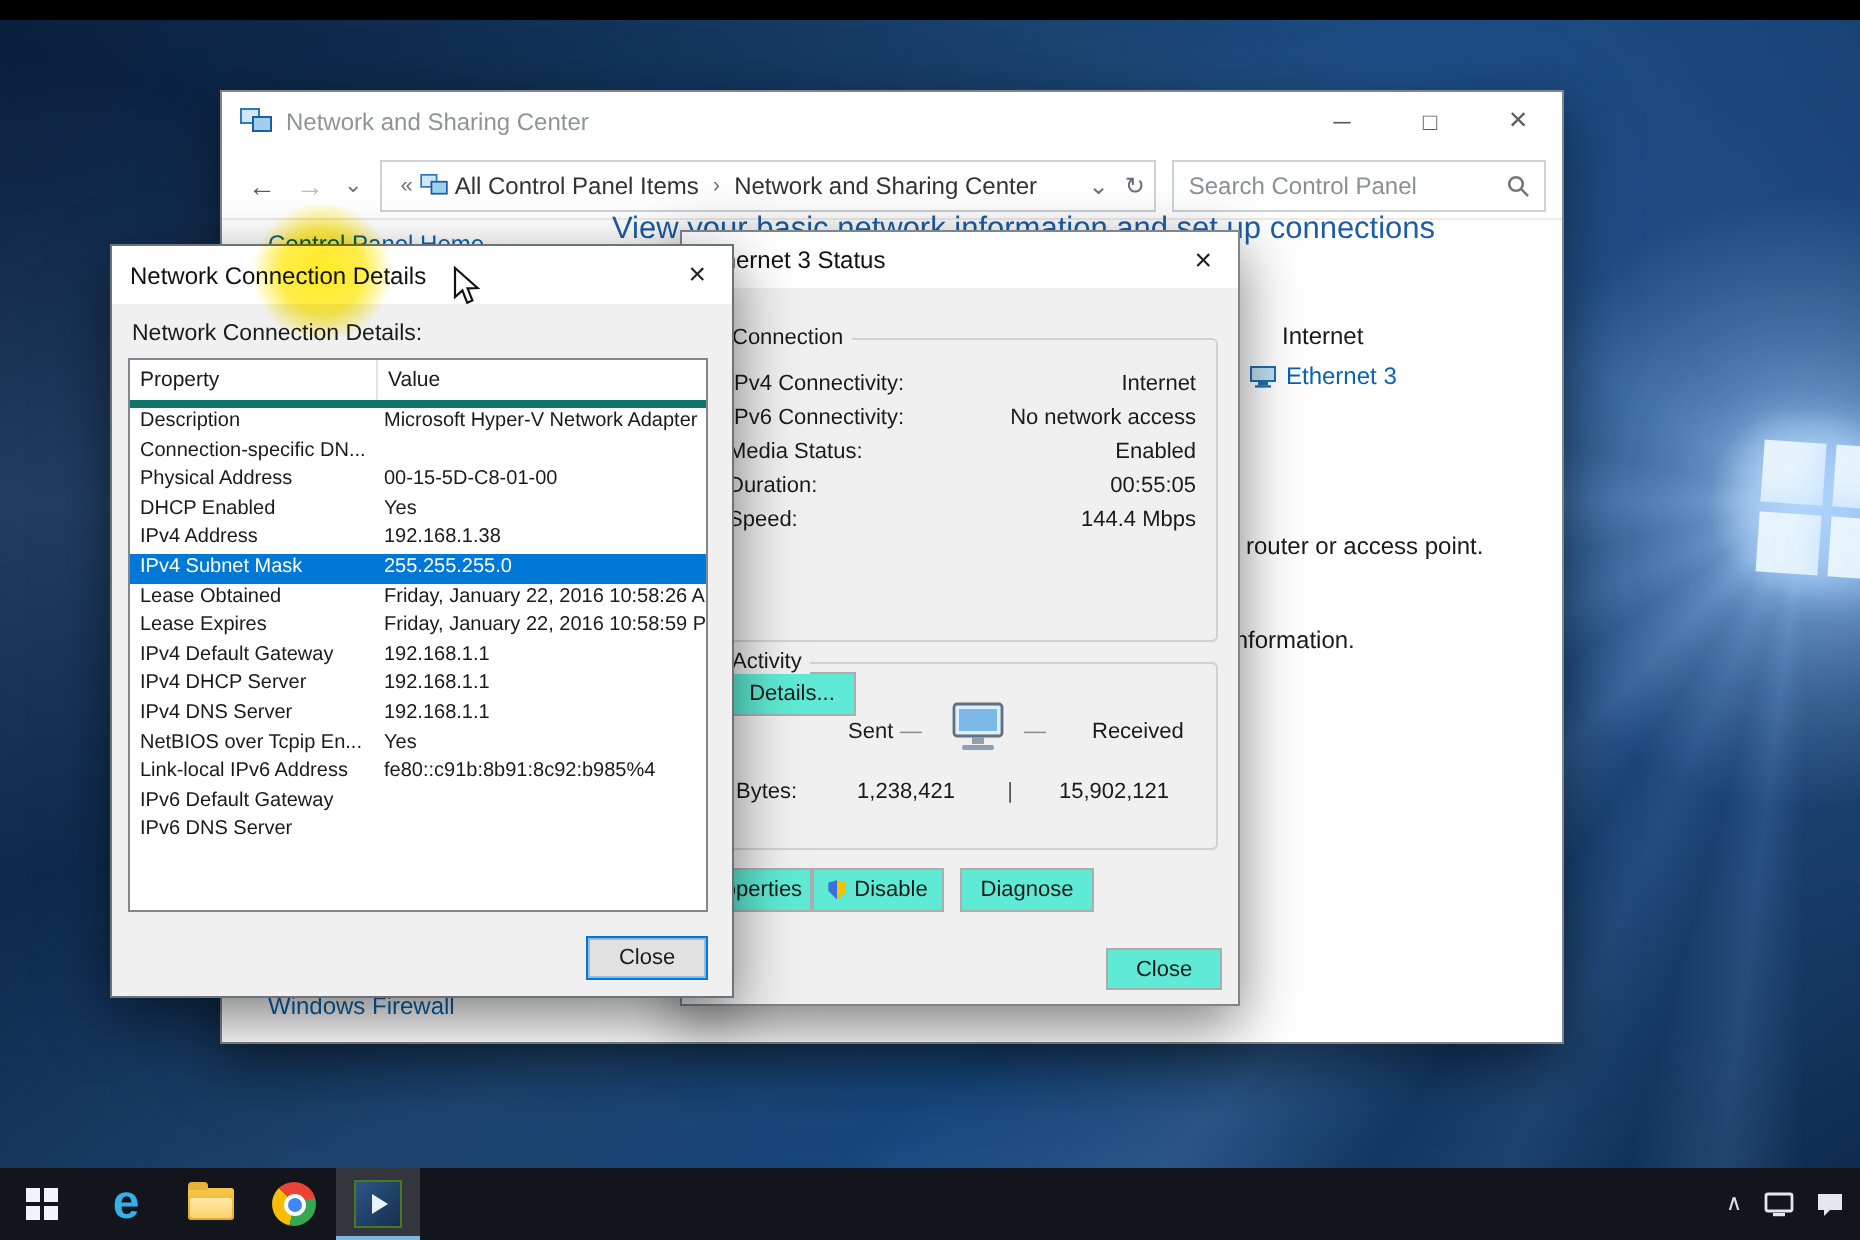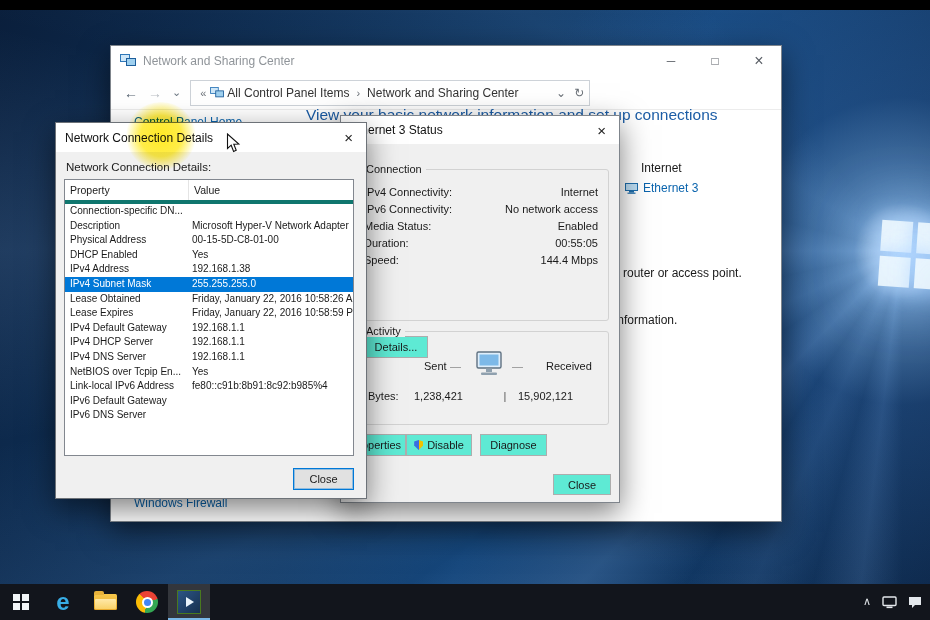--- a/index.html
+++ b/index.html
@@ -74,21 +74,21 @@
   .gb-conn .rows{position:absolute;left:0;right:0;top:14px;}
   .st-row{display:flex;justify-content:space-between;padding:2px 10px;font-size:11px;color:#1a1a1a;height:13px;line-height:13px;}
   .gb-act{left:12px;top:215px;width:254px;height:92px;}
   .act-row{position:absolute;top:22px;left:0;right:0;height:26px;font-size:11px;color:#1a1a1a;}
   .act-row .sent-l{position:absolute;left:70px;top:6px;}
   .act-row .recv-l{position:absolute;left:192px;top:6px;}
   .act-row .dash{position:absolute;top:6px;color:#8a8a8a;}
   .act-row .d1{left:96px;} .act-row .d2{left:158px;}
   .act-row .comp{position:absolute;left:118px;top:-4px;}
   .bytes-row{position:absolute;top:58px;left:14px;right:12px;display:grid;grid-template-columns:46px 1fr 26px 1fr;font-size:11px;color:#1a1a1a;}
-  .bytes-row .num{text-align:left;}
+  .bytes-row .num{text-align:center;}
   .bytes-row .sep{text-align:center;color:#555;}
   .btn{position:absolute;height:22px;background:#5eead4;border:1px solid #adadad;font-size:11px;color:#1a1a1a;display:flex;align-items:center;justify-content:center;gap:4px;box-sizing:border-box;}
   .b-props{left:5px;top:318px;width:60px;}
   .b-disable{left:65px;top:318px;width:66px;}
   .b-diag{left:139px;top:318px;width:67px;}
   .b-details{left:10px;top:166px;width:64px;}
   .b-close-status{left:212px;top:358px;width:58px;height:21px;}
   .shield{width:9px;height:10px;background:linear-gradient(90deg,#3a6fe0 50%,#f2c200 50%);
     clip-path:polygon(50% 0,100% 14%,100% 55%,50% 100%,0 55%,0 14%);}
 
@@ -171,20 +171,27 @@
           <rect x="6.5" y="4.5" width="9" height="7" fill="#9fd0ef" stroke="#1d5e9b"></rect>
         </svg>
         <span class="crumb">All Control Panel Items</span>
         <span class="dim">›</span>
         <span class="crumb">Network and Sharing Center</span>
         <span class="tail">
           <span>⌄</span>
           <span>↻</span>
         </span>
       </div>
+      <div class="search-box">
+        <span>Search Control Panel</span>
+        <svg class="mag" width="12" height="12" viewBox="0 0 12 12">
+          <circle cx="5" cy="5" r="3.4" fill="none" stroke="#777" stroke-width="1.3"></circle>
+          <line x1="7.6" y1="7.6" x2="11" y2="11" stroke="#777" stroke-width="1.3"></line>
+        </svg>
+      </div>
     </div>
 
     <span class="abs sb-home">Control Panel Home</span>
     <span class="abs heading">View your basic network information and set up connections</span>
     <span class="abs net-internet">Internet</span>
     <span class="abs net-eth">
       <svg width="13" height="11" viewBox="0 0 13 11">
         <rect x="0.5" y="0.5" width="12" height="7" fill="#bfe0f6" stroke="#1f6fae"></rect>
         <rect x="4" y="8" width="5" height="1.6" fill="#1f6fae"></rect>
         <rect x="2.5" y="9.6" width="8" height="1.2" fill="#1f6fae"></rect>
@@ -270,26 +277,26 @@
       <span class="close">×</span>
     </div>
     <span class="subtitle">Network Connection Details:</span>
     <div class="listview">
       <div class="lv-header">
         <span class="h1">Property</span>
         <span class="h2">Value</span>
       </div>
       <div>
           <div class="lv-row">
+            <span class="c1">Description</span>
+            <span class="c2">Microsoft Hyper-V Network Adapter</span>
+          </div>
+          <div class="lv-row">
             <span class="c1">Connection-specific DN...</span>
             <span class="c2"></span>
-          </div>
-          <div class="lv-row">
-            <span class="c1">Description</span>
-            <span class="c2">Microsoft Hyper-V Network Adapter</span>
           </div>
           <div class="lv-row">
             <span class="c1">Physical Address</span>
             <span class="c2">00-15-5D-C8-01-00</span>
           </div>
           <div class="lv-row">
             <span class="c1">DHCP Enabled</span>
             <span class="c2">Yes</span>
           </div>
           <div class="lv-row">

